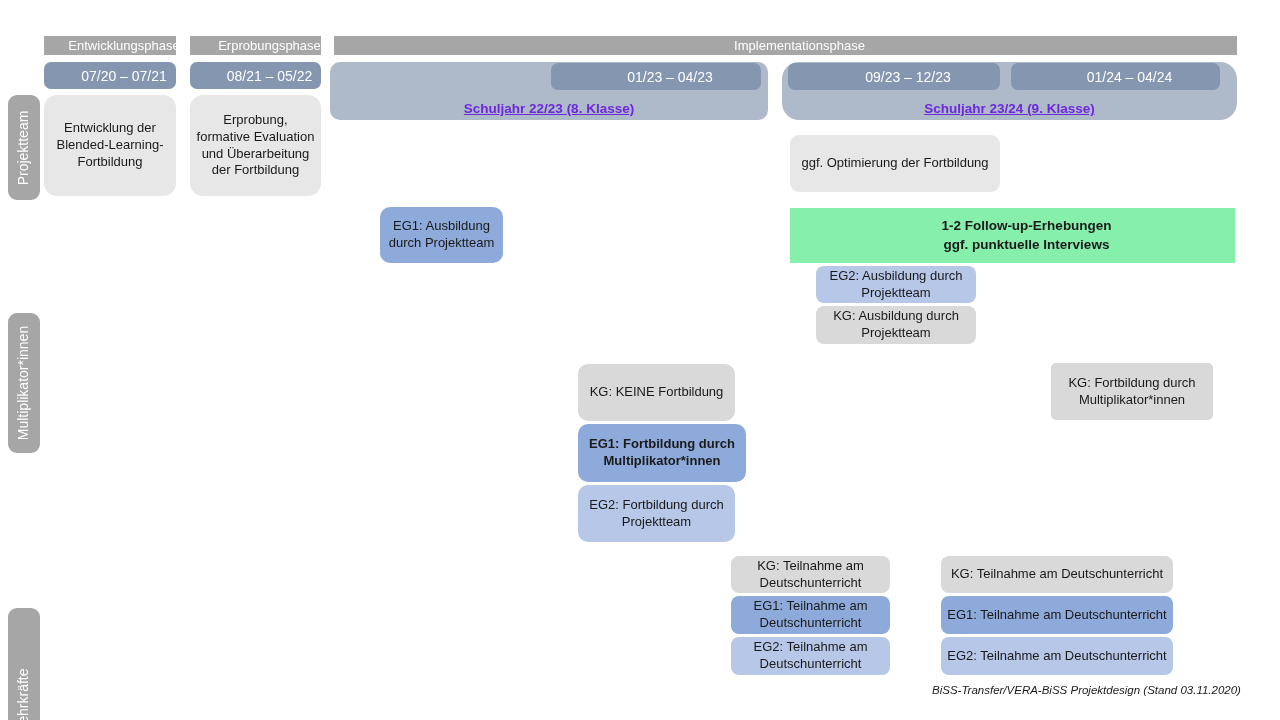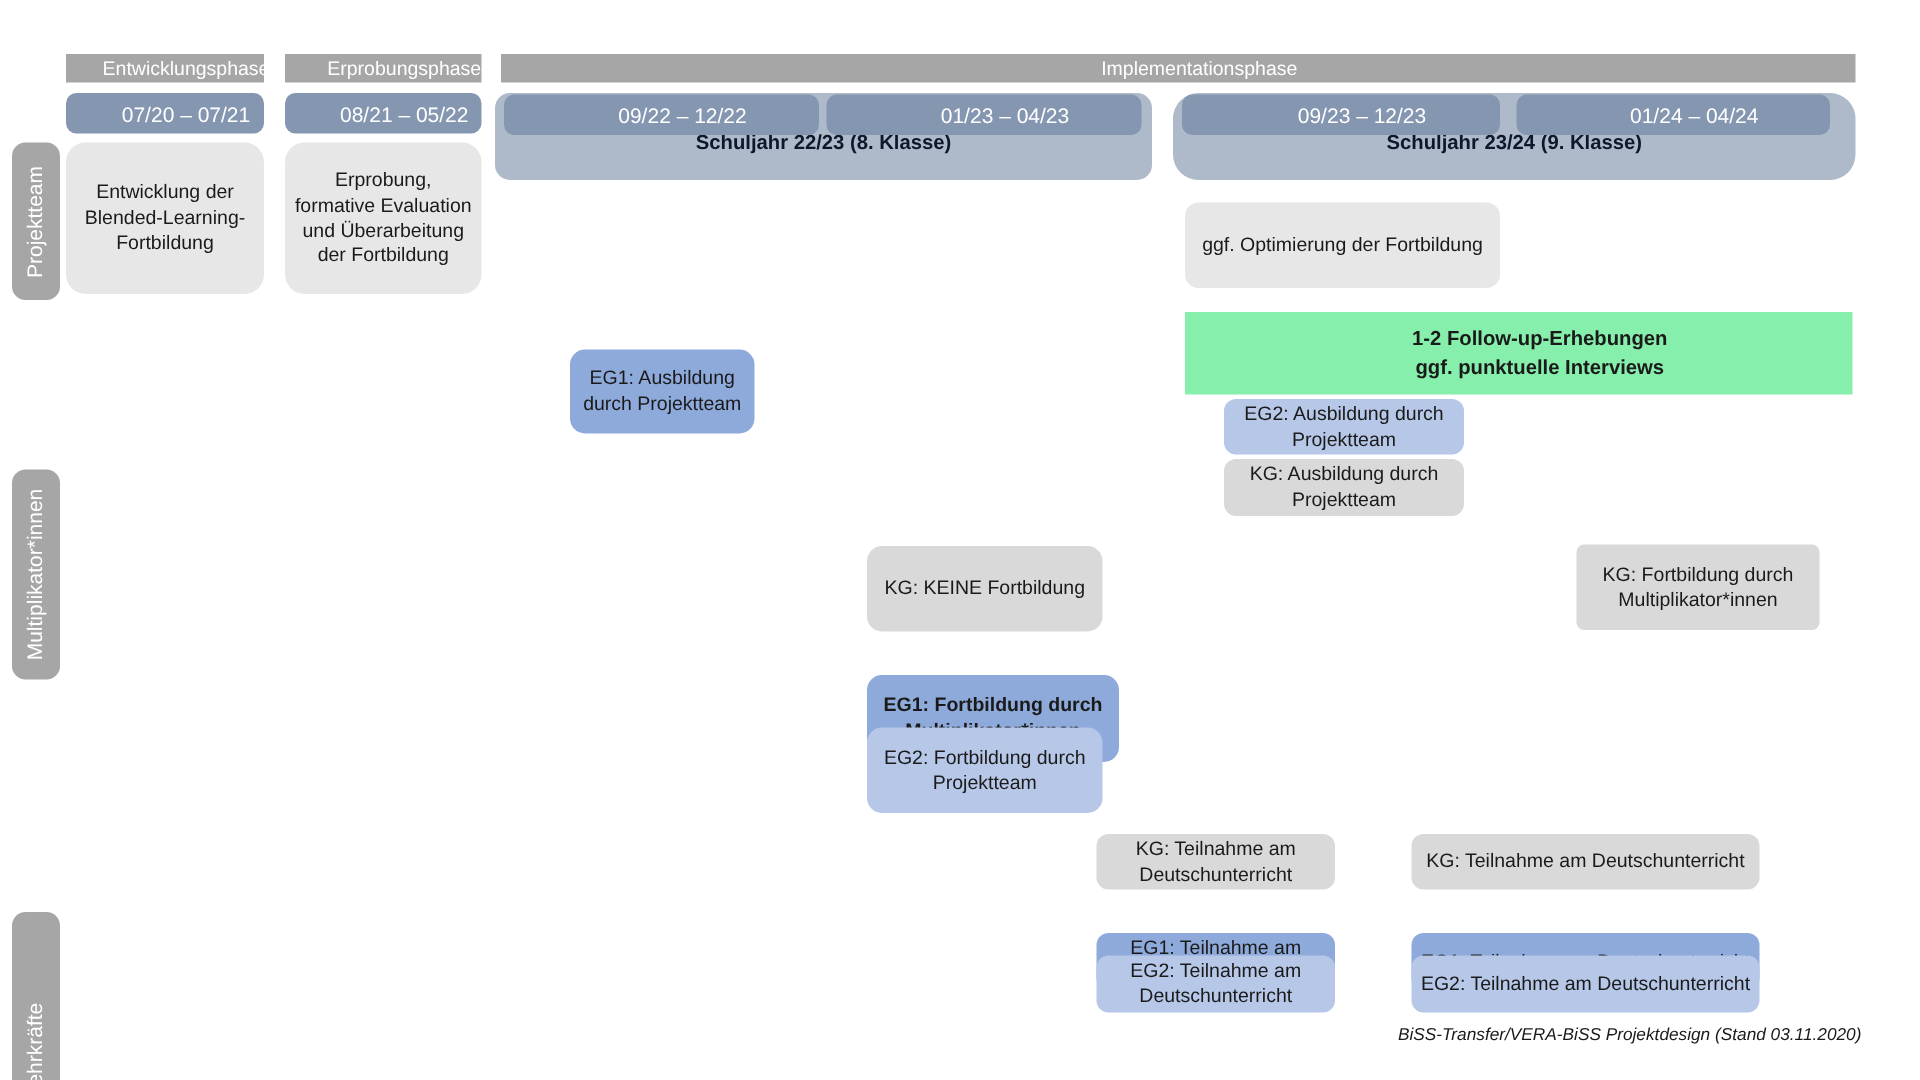--- a/index.html
+++ b/index.html
@@ -7,29 +7,29 @@
     position:relative;width:1280px;height:720px;background:#ffffff;
     font-family:"Liberation Sans",sans-serif;color:#1a1a1a;overflow:hidden;
   }
   .abs{position:absolute;box-sizing:border-box;}
   .flexc{display:flex;align-items:center;justify-content:center;text-align:center;padding-left:28px;}
   
   .phasebar{background:#a6a6a6;color:#fff;font-size:13px;}
   
   .datebar{background:#8496b0;color:#fff;font-size:14px;border-radius:7px;z-index:3;}
   
-  .yearbar{background:#aeb9ca;color:#0f172a;font-weight:bold;font-size:13.5px;border-radius:10px;
-           display:flex;align-items:flex-end;justify-content:center;padding-bottom:18px;z-index:1;}
+  .yearbar{background:#aeb9ca;color:#6d28d9;font-weight:bold;font-size:13.5px;border-radius:10px;
+           display:flex;align-items:flex-end;justify-content:center;padding-bottom:4px;z-index:1;text-decoration:underline;}
   
   .rowlabel{background:#a6a6a6;border-radius:9px;color:#fff;font-size:14px;}
   
   .box{border-radius:10px;font-size:13px;line-height:1.3;padding:2px 6px;}
   .box-grayl{background:#e8e7e7;}
   .box-gray{background:#d9d9d9;}
-  .box-blued{background:#8eaadb;margin-top:26px;}
+  .box-blued{background:#8eaadb;}
   .box-bluel{background:#b6c7e8;}
   .box-green{background:#86efac;}
   .bold{font-weight:bold;}
   .prel{white-space:pre-line;}
   
   .vholder{position:relative;}
   .rot{
     position:absolute;left:50%;top:50%;
     transform:translate(-50%,-50%) rotate(-90deg);
     white-space:pre-line;width:max-content;text-align:center;line-height:1.12;
@@ -43,21 +43,20 @@
 
   <div class="abs flexc phasebar" style="left:44px;top:36px;width:132px;height:19px;">Entwicklungsphase</div>
   <div class="abs flexc phasebar" style="left:190px;top:36px;width:131px;height:19px;">Erprobungsphase</div>
   <div class="abs flexc phasebar" style="left:334px;top:36px;width:903px;height:19px;">Implementationsphase</div>
 
   <div class="abs yearbar" style="left:330px;top:62px;width:438px;height:58px;">Schuljahr 22/23 (8. Klasse)</div>
   <div class="abs yearbar" style="left:782px;top:62px;width:455px;height:58px;border-radius:17px;">Schuljahr 23/24 (9. Klasse)</div>
 
   <div class="abs flexc datebar" style="left:44px;top:62px;width:132px;height:27px;">07/20 – 07/21</div>
   <div class="abs flexc datebar" style="left:190px;top:62px;width:131px;height:27px;">08/21 – 05/22</div>
-  <div class="abs flexc datebar" style="left:336px;top:63px;width:210px;height:27px;">09/22 – 12/22</div>
   <div class="abs flexc datebar" style="left:551px;top:63px;width:210px;height:27px;text-align:center;">01/23 – 04/23</div>
   <div class="abs flexc datebar" style="left:788px;top:63px;width:212px;height:27px;">09/23 – 12/23</div>
   <div class="abs flexc datebar" style="left:1011px;top:63px;width:209px;height:27px;">01/24 – 04/24</div>
 
   <div class="abs rowlabel vholder" style="left:8px;top:95px;width:32px;height:105px;">
     <div class="rot">Projektteam</div>
   </div>
   <div class="abs rowlabel vholder" style="left:8px;top:208px;width:32px;height:140px;">
     <div class="rot">Multiplikator*innen</div>
   </div>

